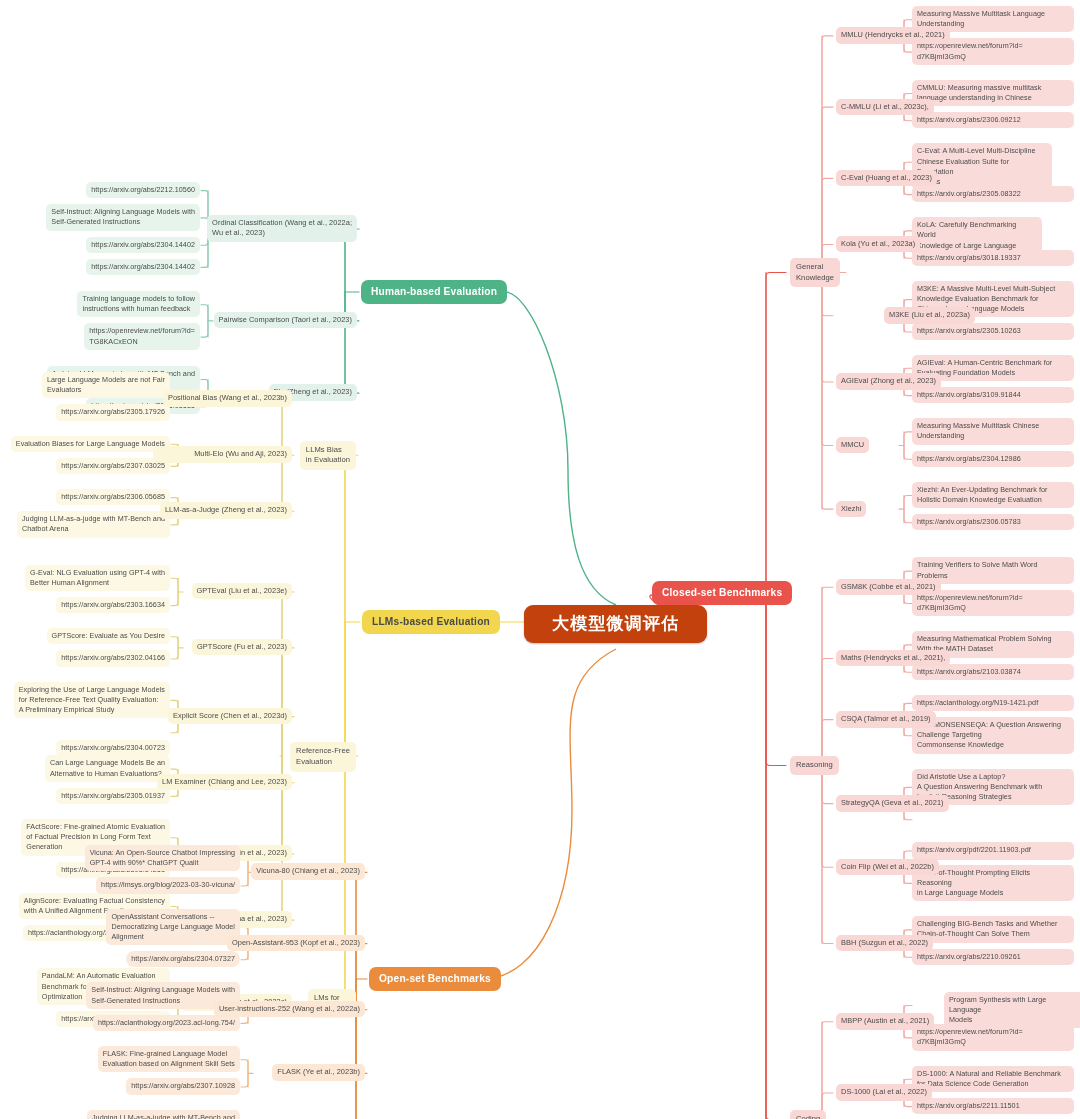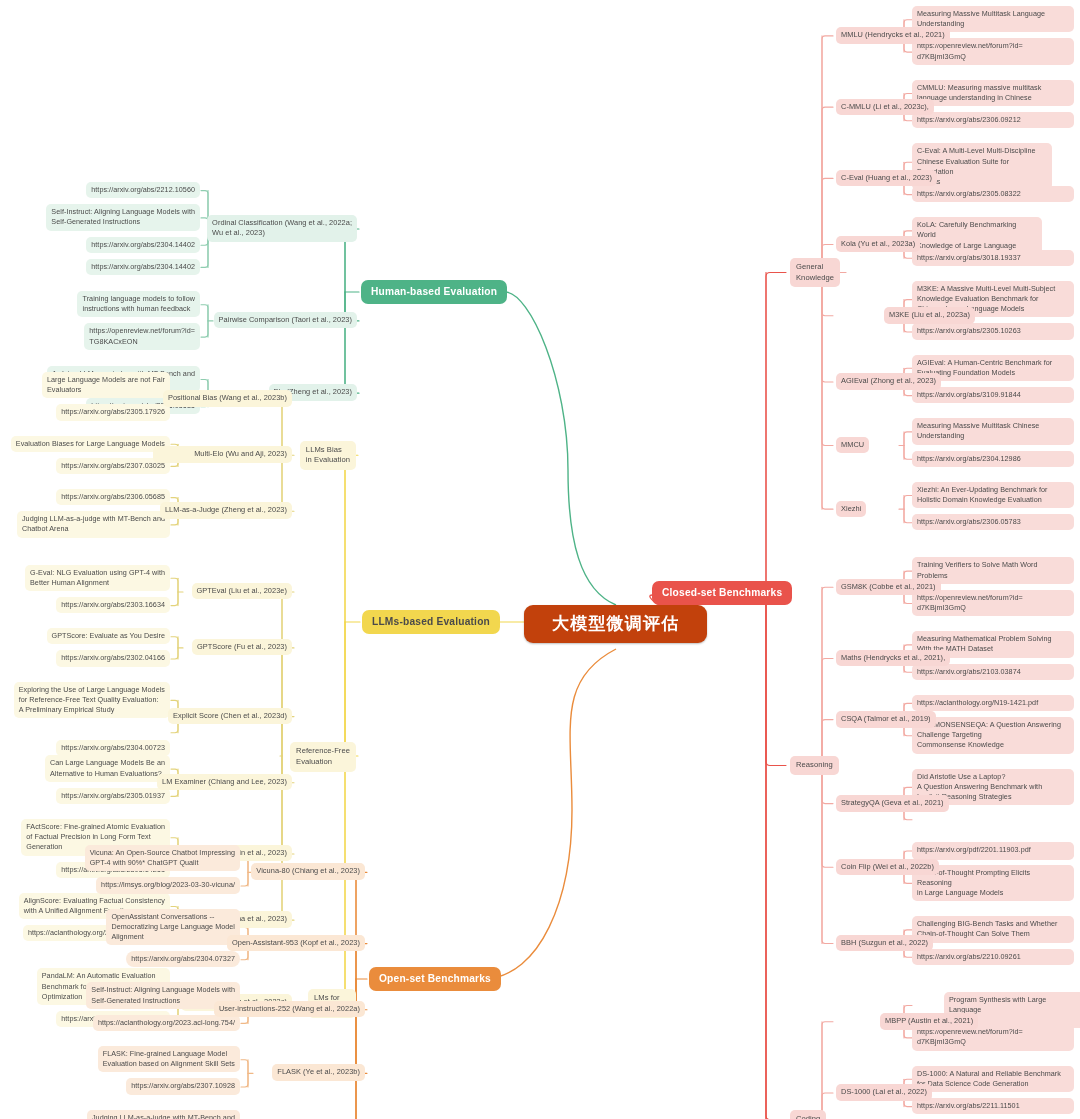--- a/index.html
+++ b/index.html
@@ -381,21 +381,21 @@
       <div class="node lv3 r3" style="left: 836px; top: 858.6px; text-align: left;">Coin Flip (Wei et al., 2022b)</div>
       <div class="node leaf rl" style="left: 912px; top: 916.2px; width: 162px; text-align: left;">Challenging BIG-Bench Tasks and Whether
 Chain-of-Thought Can Solve Them</div>
       <div class="node leaf rl" style="left: 912px; top: 948.6px; width: 162px; text-align: left;">https://arxiv.org/abs/2210.09261</div>
       <div class="node lv3 r3" style="left: 836px; top: 934.95px; text-align: left;">BBH (Suzgun et al., 2022)</div>
       <div class="node lv2 r2" style="left: 790px; top: 756.125px; text-align: left;">Reasoning</div>
       <div class="node leaf rl" style="left: 944px; top: 991.8px; width: 140px; text-align: left;">Program Synthesis with Large Language
 Models</div>
       <div class="node leaf rl" style="left: 912px; top: 1024.2px; width: 162px; text-align: left;">https://openreview.net/forum?id=
 d7KBjmI3GmQ</div>
-      <div class="node lv3 r3" style="left: 836px; top: 1013.1px; text-align: left; margin-left: 44px;">MBPP (Austin et al., 2021)</div>
+      <div class="node lv3 r3" style="left: 836px; top: 1013.1px; text-align: left;">MBPP (Austin et al., 2021)</div>
       <div class="node leaf rl" style="left: 912px; top: 1065.6px; width: 162px; text-align: left;">DS-1000: A Natural and Reliable Benchmark
 for Data Science Code Generation</div>
       <div class="node leaf rl" style="left: 912px; top: 1098px; width: 162px; text-align: left;">https://arxiv.org/abs/2211.11501</div>
       <div class="node lv3 r3" style="left: 836px; top: 1084.35px; text-align: left;">DS-1000 (Lai et al., 2022)</div>
       <div class="node lv2 r2" style="left: 790px; top: 1110.35px; text-align: left;">Coding</div>
       <div class="node lv1 g1" style="left: 361px; top: 280px; text-align: left;">Human-based Evaluation</div>
       <div class="node leaf gl" style="left: auto; top: 182px; text-align: left; right: 880px; max-width: 170px;">https://arxiv.org/abs/2212.10560</div>
       <div class="node leaf gl" style="left: auto; top: 204.2px; text-align: left; right: 880px; max-width: 170px;">Self-Instruct: Aligning Language Models with
 Self-Generated Instructions</div>
       <div class="node leaf gl" style="left: auto; top: 236.6px; text-align: left; right: 880px; max-width: 170px;">https://arxiv.org/abs/2304.14402</div>

